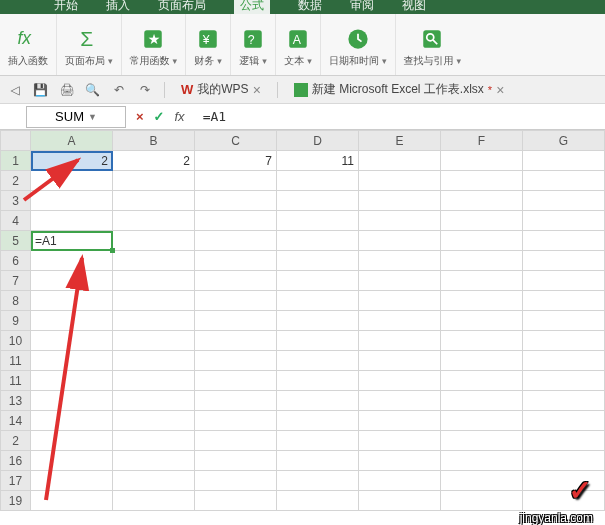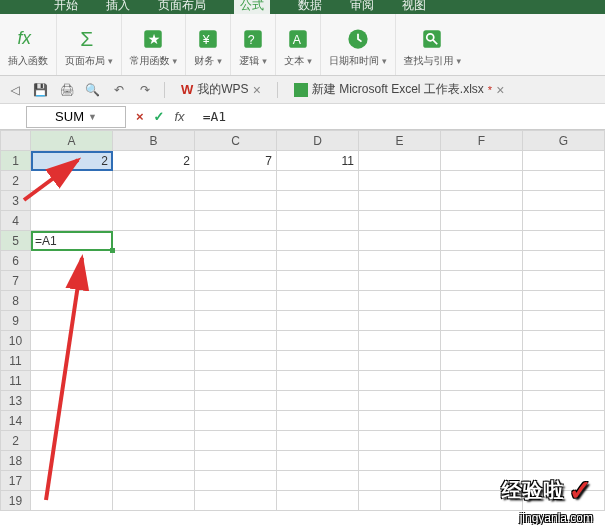--- a/index.html
+++ b/index.html
@@ -375,21 +375,21 @@
           <td class="cell"></td>
           <td class="cell"></td>
           <td class="cell"></td>
           <td class="cell"></td>
           <td class="cell"></td>
           <td class="cell"></td>
         </tr>
       </tbody>
       <tbody>
         <tr>
-          <th class="rowh">18</th>
+          <th class="rowh">16</th>
           <td class="cell"></td>
           <td class="cell"></td>
           <td class="cell"></td>
           <td class="cell"></td>
           <td class="cell"></td>
           <td class="cell"></td>
           <td class="cell"></td>
         </tr>
       </tbody>
       <tbody>
@@ -423,16 +423,15 @@
       <marker id="ah" markerWidth="10" markerHeight="10" refX="8" refY="3" orient="auto">
         <path d="M0,0 L9,3 L0,6 Z" fill="#e03030"></path>
       </marker>
     </defs>
     <line x1="24" y1="70" x2="78" y2="30" stroke="#e03030" stroke-width="4" marker-end="url(#ah)"></line>
     <line x1="46" y1="370" x2="82" y2="128" stroke="#e03030" stroke-width="4" marker-end="url(#ah)"></line>
   </svg>
 </div>
 
 <div class="watermark">
-  <span>经验啦</span>
   <span class="ck">✓</span>
 </div>
 <div class="wm-sub">jingyanla.com</div>
 
 </body></html>

